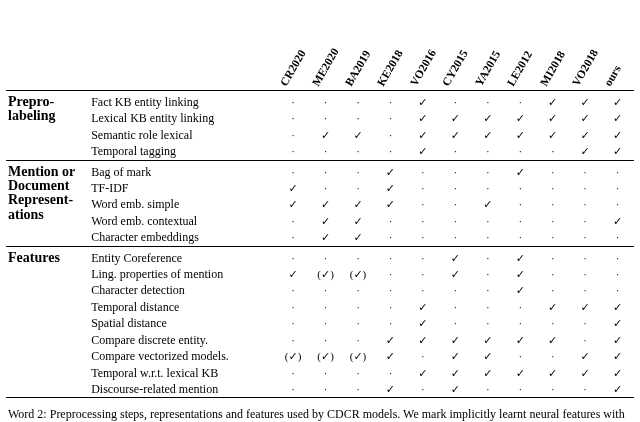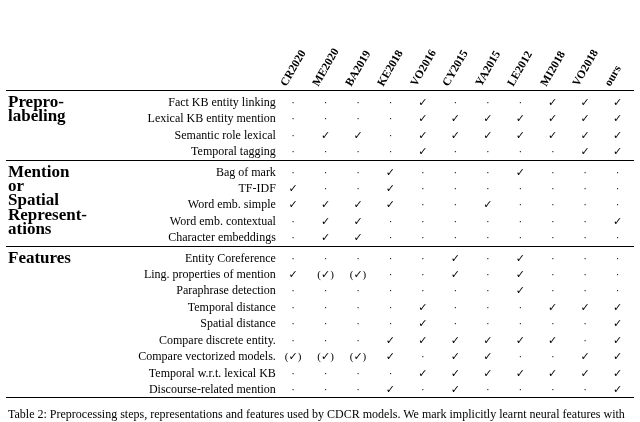--- a/index.html
+++ b/index.html
@@ -52,24 +52,24 @@
     width: 90px;
   }
   .corner2 {
     width: 200px;
   }
   .rowgroup-label {
     vertical-align: top;
     font-weight: bold;
     padding-left: 2px;
     line-height: 14.4px;
-    font-size: 17px;
+    font-size: 14px;
   }
   .rowlabel {
-    text-align: right;
+    text-align: left;
     padding-left: 2px;
     line-height: 14.4px;
     font-size: 12px;
     white-space: nowrap;
   }
   td.mark {
     text-align: center;
     font-size: 11px;
     line-height: 14.4px;
   }
@@ -153,21 +153,21 @@
         <td class="mark">·</td>
         <td class="mark">✓</td>
         <td class="mark">·</td>
         <td class="mark">·</td>
         <td class="mark">·</td>
         <td class="mark">✓</td>
         <td class="mark">✓</td>
         <td class="mark">✓</td>
       </tr>
       <tr>
-        <td class="rowlabel">Lexical KB entity mention</td>
+        <td class="rowlabel">Lexical KB entity linking</td>
         <td class="mark">·</td>
         <td class="mark">·</td>
         <td class="mark">·</td>
         <td class="mark">·</td>
         <td class="mark">✓</td>
         <td class="mark">✓</td>
         <td class="mark">✓</td>
         <td class="mark">✓</td>
         <td class="mark">✓</td>
         <td class="mark">✓</td>
@@ -201,21 +201,21 @@
         <td class="mark">✓</td>
         <td class="mark">✓</td>
       </tr>
 
       <tr class="rule-mid spacer">
         <td colspan="13"></td>
       </tr>
       <tr>
         <td class="rowgroup-label" rowspan="5">
           <div>Mention or</div>
-          <div>Spatial</div>
+          <div>Document</div>
           <div>Represent-</div>
           <div>ations</div>
         </td>
         <td class="rowlabel">Bag of mark</td>
         <td class="mark">·</td>
         <td class="mark">·</td>
         <td class="mark">·</td>
         <td class="mark">✓</td>
         <td class="mark">·</td>
         <td class="mark">·</td>
@@ -310,21 +310,21 @@
         <td class="mark">·</td>
         <td class="mark">·</td>
         <td class="mark">✓</td>
         <td class="mark">·</td>
         <td class="mark">✓</td>
         <td class="mark">·</td>
         <td class="mark">·</td>
         <td class="mark">·</td>
       </tr>
       <tr>
-        <td class="rowlabel">Paraphrase detection</td>
+        <td class="rowlabel">Character detection</td>
         <td class="mark">·</td>
         <td class="mark">·</td>
         <td class="mark">·</td>
         <td class="mark">·</td>
         <td class="mark">·</td>
         <td class="mark">·</td>
         <td class="mark">·</td>
         <td class="mark">✓</td>
         <td class="mark">·</td>
         <td class="mark">·</td>
@@ -415,17 +415,17 @@
         <td class="mark">✓</td>
       </tr>
 
       <tr class="rule-bot spacer">
         <td colspan="13"></td>
       </tr>
     </tbody>
   </table>
 
   <div class="caption">
-    <span>Table 2:</span>
+    <span>Word 2:</span>
     <span>Preprocessing steps, representations and features used by CDCR models. We mark implicitly learnt neural features with (✓).</span>
   </div>
 
 </div>
 
 </body></html>

